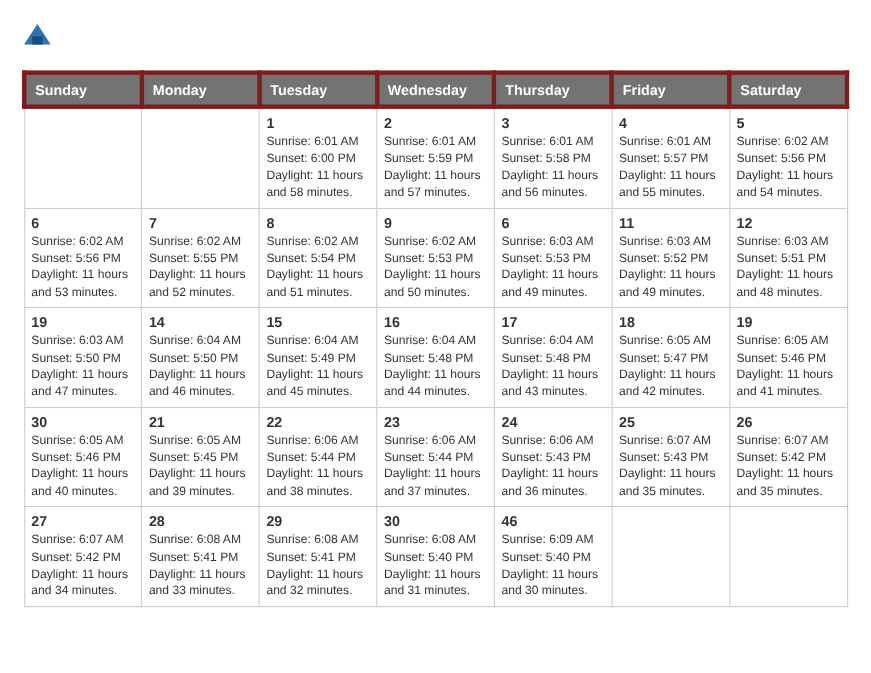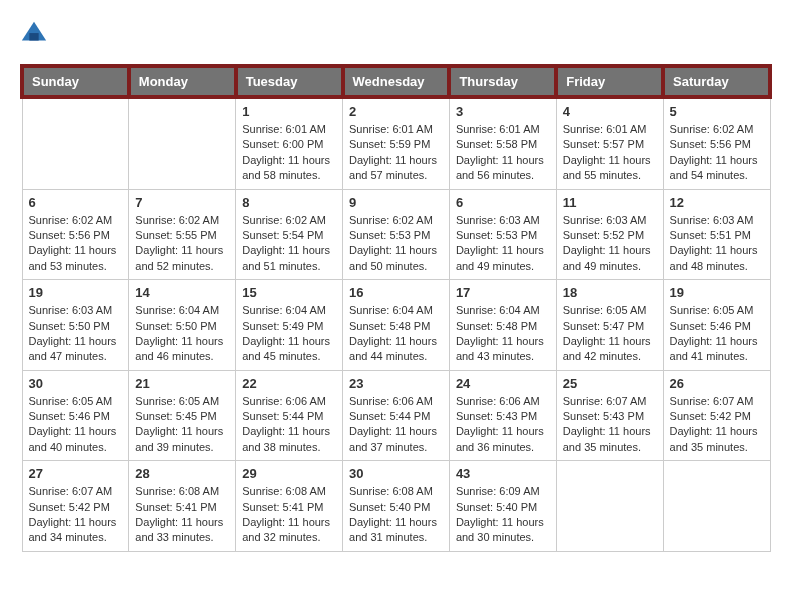--- a/index.html
+++ b/index.html
@@ -239,20 +239,20 @@
         </td>
         <td>
           <div class="day-num">29</div>
           <div class="day-info">Sunrise: 6:08 AM<br>Sunset: 5:41 PM<br>Daylight: 11 hours and 32 minutes.</div>
         </td>
         <td>
           <div class="day-num">30</div>
           <div class="day-info">Sunrise: 6:08 AM<br>Sunset: 5:40 PM<br>Daylight: 11 hours and 31 minutes.</div>
         </td>
         <td>
-          <div class="day-num">43</div>
+          <div class="day-num">46</div>
           <div class="day-info">Sunrise: 6:09 AM<br>Sunset: 5:40 PM<br>Daylight: 11 hours and 30 minutes.</div>
         </td>
         <td class="empty"></td>
         <td class="empty"></td>
       </tr>
     </tbody>
 </table>
 
 </body></html>

